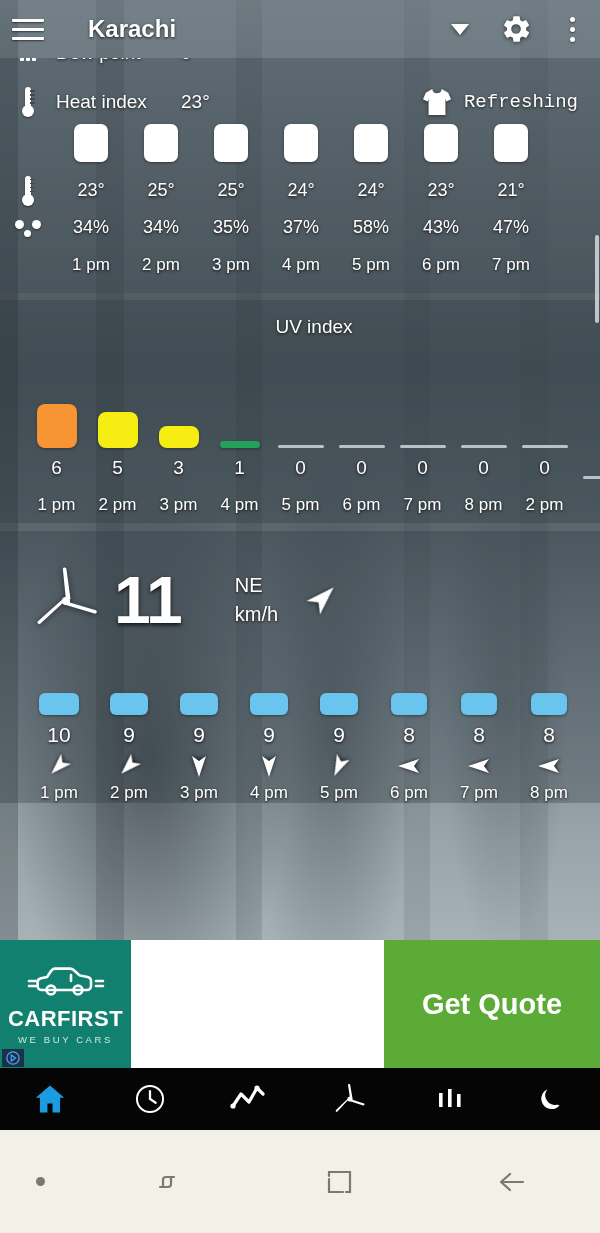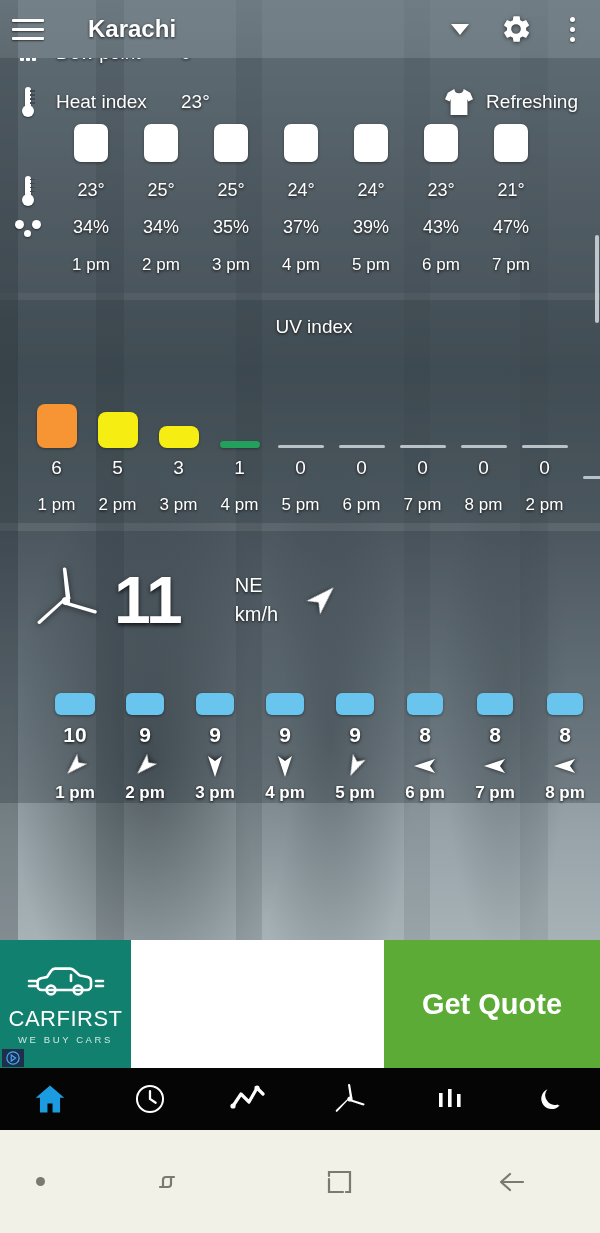--- a/index.html
+++ b/index.html
@@ -84,21 +84,21 @@
   .bars-ic i { width:4px; background:#fff; border-radius:1px; }
   .bars-ic i:nth-child(1){height:8px;} .bars-ic i:nth-child(2){height:12px;} .bars-ic i:nth-child(3){height:16px;}
 
   .detail-row {
     display:flex; align-items:center; height:44px;
     color:#fff; font-size:19px; text-shadow:0 1px 3px rgba(0,0,0,.8);
   }
   .detail-ic { width:56px; display:flex; justify-content:center; align-items:center; }
   .detail-label { min-width:125px; }
   .detail-val { }
-  .detail-right { margin-left:auto; display:flex; align-items:center; gap:12px; padding-right:22px; }
+  .detail-right { margin-left:auto; display:flex; align-items:center; gap:12px; padding-right:22px;font-family:Liberation Mono, monospace; }
 
   
   .thermo { position:relative; width:14px; height:30px; }
   .thermo .stem { position:absolute; left:4px; top:0; width:6px; height:20px; background:#fff;
     border-radius:3px 3px 0 0; box-shadow:0 1px 2px rgba(0,0,0,.5); }
   .thermo .bulb { position:absolute; left:1px; bottom:0; width:12px; height:12px; border-radius:50%;
     background:#fff; box-shadow:0 1px 2px rgba(0,0,0,.5); }
   .thermo .tick { position:absolute; right:0px; width:5px; height:1.5px; background:#3f4a52; }
   .thermo .tick:nth-of-type(3){top:3px;} .thermo .tick:nth-of-type(4){top:7px;}
   .thermo .tick:nth-of-type(5){top:11px;} .thermo .tick:nth-of-type(6){top:15px;}
@@ -141,21 +141,21 @@
   .wind-summary { display:flex; align-items:center; padding:18px 0 0 34px; height:120px; }
   .turbine { width:66px; height:70px; }
   .wind-speed {
     color:#fff; font-size:66px; font-weight:bold; line-height:1;
     text-shadow:0 2px 4px rgba(0,0,0,.8); margin:0 10px 0 14px; letter-spacing:-1px;
   }
   .wind-unit { color:#fff; font-size:20px; line-height:1.45; text-shadow:0 1px 3px rgba(0,0,0,.8);margin-left:43px; }
   .wind-dir-arrow { margin-left:28px; }
 
   
-  .wind-grid { display:flex; align-items:flex-end; padding-left:40px; margin-top:42px;font-weight:bold; }
+  .wind-grid { display:flex; align-items:flex-end; padding-left:24px; margin-top:42px; }
   .wcol { flex:0 0 70px; text-align:center; }
   .wbar { width:38px; height:22px; border-radius:6px; margin:0 auto; box-shadow:0 1px 3px rgba(0,0,0,.4); }
   .wcol .v { color:#fff; font-size:21px; margin-top:8px; text-shadow:0 1px 3px rgba(0,0,0,.9); }
   .wcol .ar { height:26px; margin-top:6px; display:flex; align-items:center; justify-content:center; }
   .wcol .h { color:#fff; font-size:17px; margin-top:4px; text-shadow:0 1px 3px rgba(0,0,0,.9); }
 
   
   .scrollbar {
     position:absolute; right:1px; top:235px; width:4px; height:88px;
     background:rgba(225,230,233,.78); border-radius:2px; z-index:45;
@@ -163,21 +163,21 @@
 
   
   .ad {
     position:absolute; left:0; bottom:165px; width:600px; height:128px;
     display:flex; z-index:60; overflow:hidden;
   }
   .ad-logo {
     width:131px; background:#12806e; position:relative;
     display:flex; flex-direction:column; align-items:center; justify-content:center; gap:2px;
   }
-  .ad-logo .brand { color:#fff; font-size:22px; font-weight:normal; letter-spacing:.5px; }
+  .ad-logo .brand { color:#fff; font-size:22px; font-weight:bold; letter-spacing:.5px; }
   .ad-logo .tag  { color:#cfe9e3; font-size:9.5px; letter-spacing:2.6px; }
   .ad-choice {
     position:absolute; left:2px; bottom:1px; width:22px; height:18px;
     background:#1e2f4a; display:flex; align-items:center; justify-content:center;
   }
   .ad-text {
     flex:1; background:#fff; display:flex; flex-direction:column;
     justify-content:center; padding-left:20px; gap:4px;
   }
   .ad-title { color:#3c3c3c; font-size:30px; font-weight:bold; }
@@ -317,21 +317,21 @@
             </div>
             <div class="hcol">
               <div class="icon-ph"></div>
               <div class="t">24°</div>
               <div class="p">37%</div>
               <div class="h">4 pm</div>
             </div>
             <div class="hcol">
               <div class="icon-ph"></div>
               <div class="t">24°</div>
-              <div class="p">39%</div>
+              <div class="p">58%</div>
               <div class="h">5 pm</div>
             </div>
             <div class="hcol">
               <div class="icon-ph"></div>
               <div class="t">23°</div>
               <div class="p">43%</div>
               <div class="h">6 pm</div>
             </div>
             <div class="hcol">
               <div class="icon-ph"></div>

